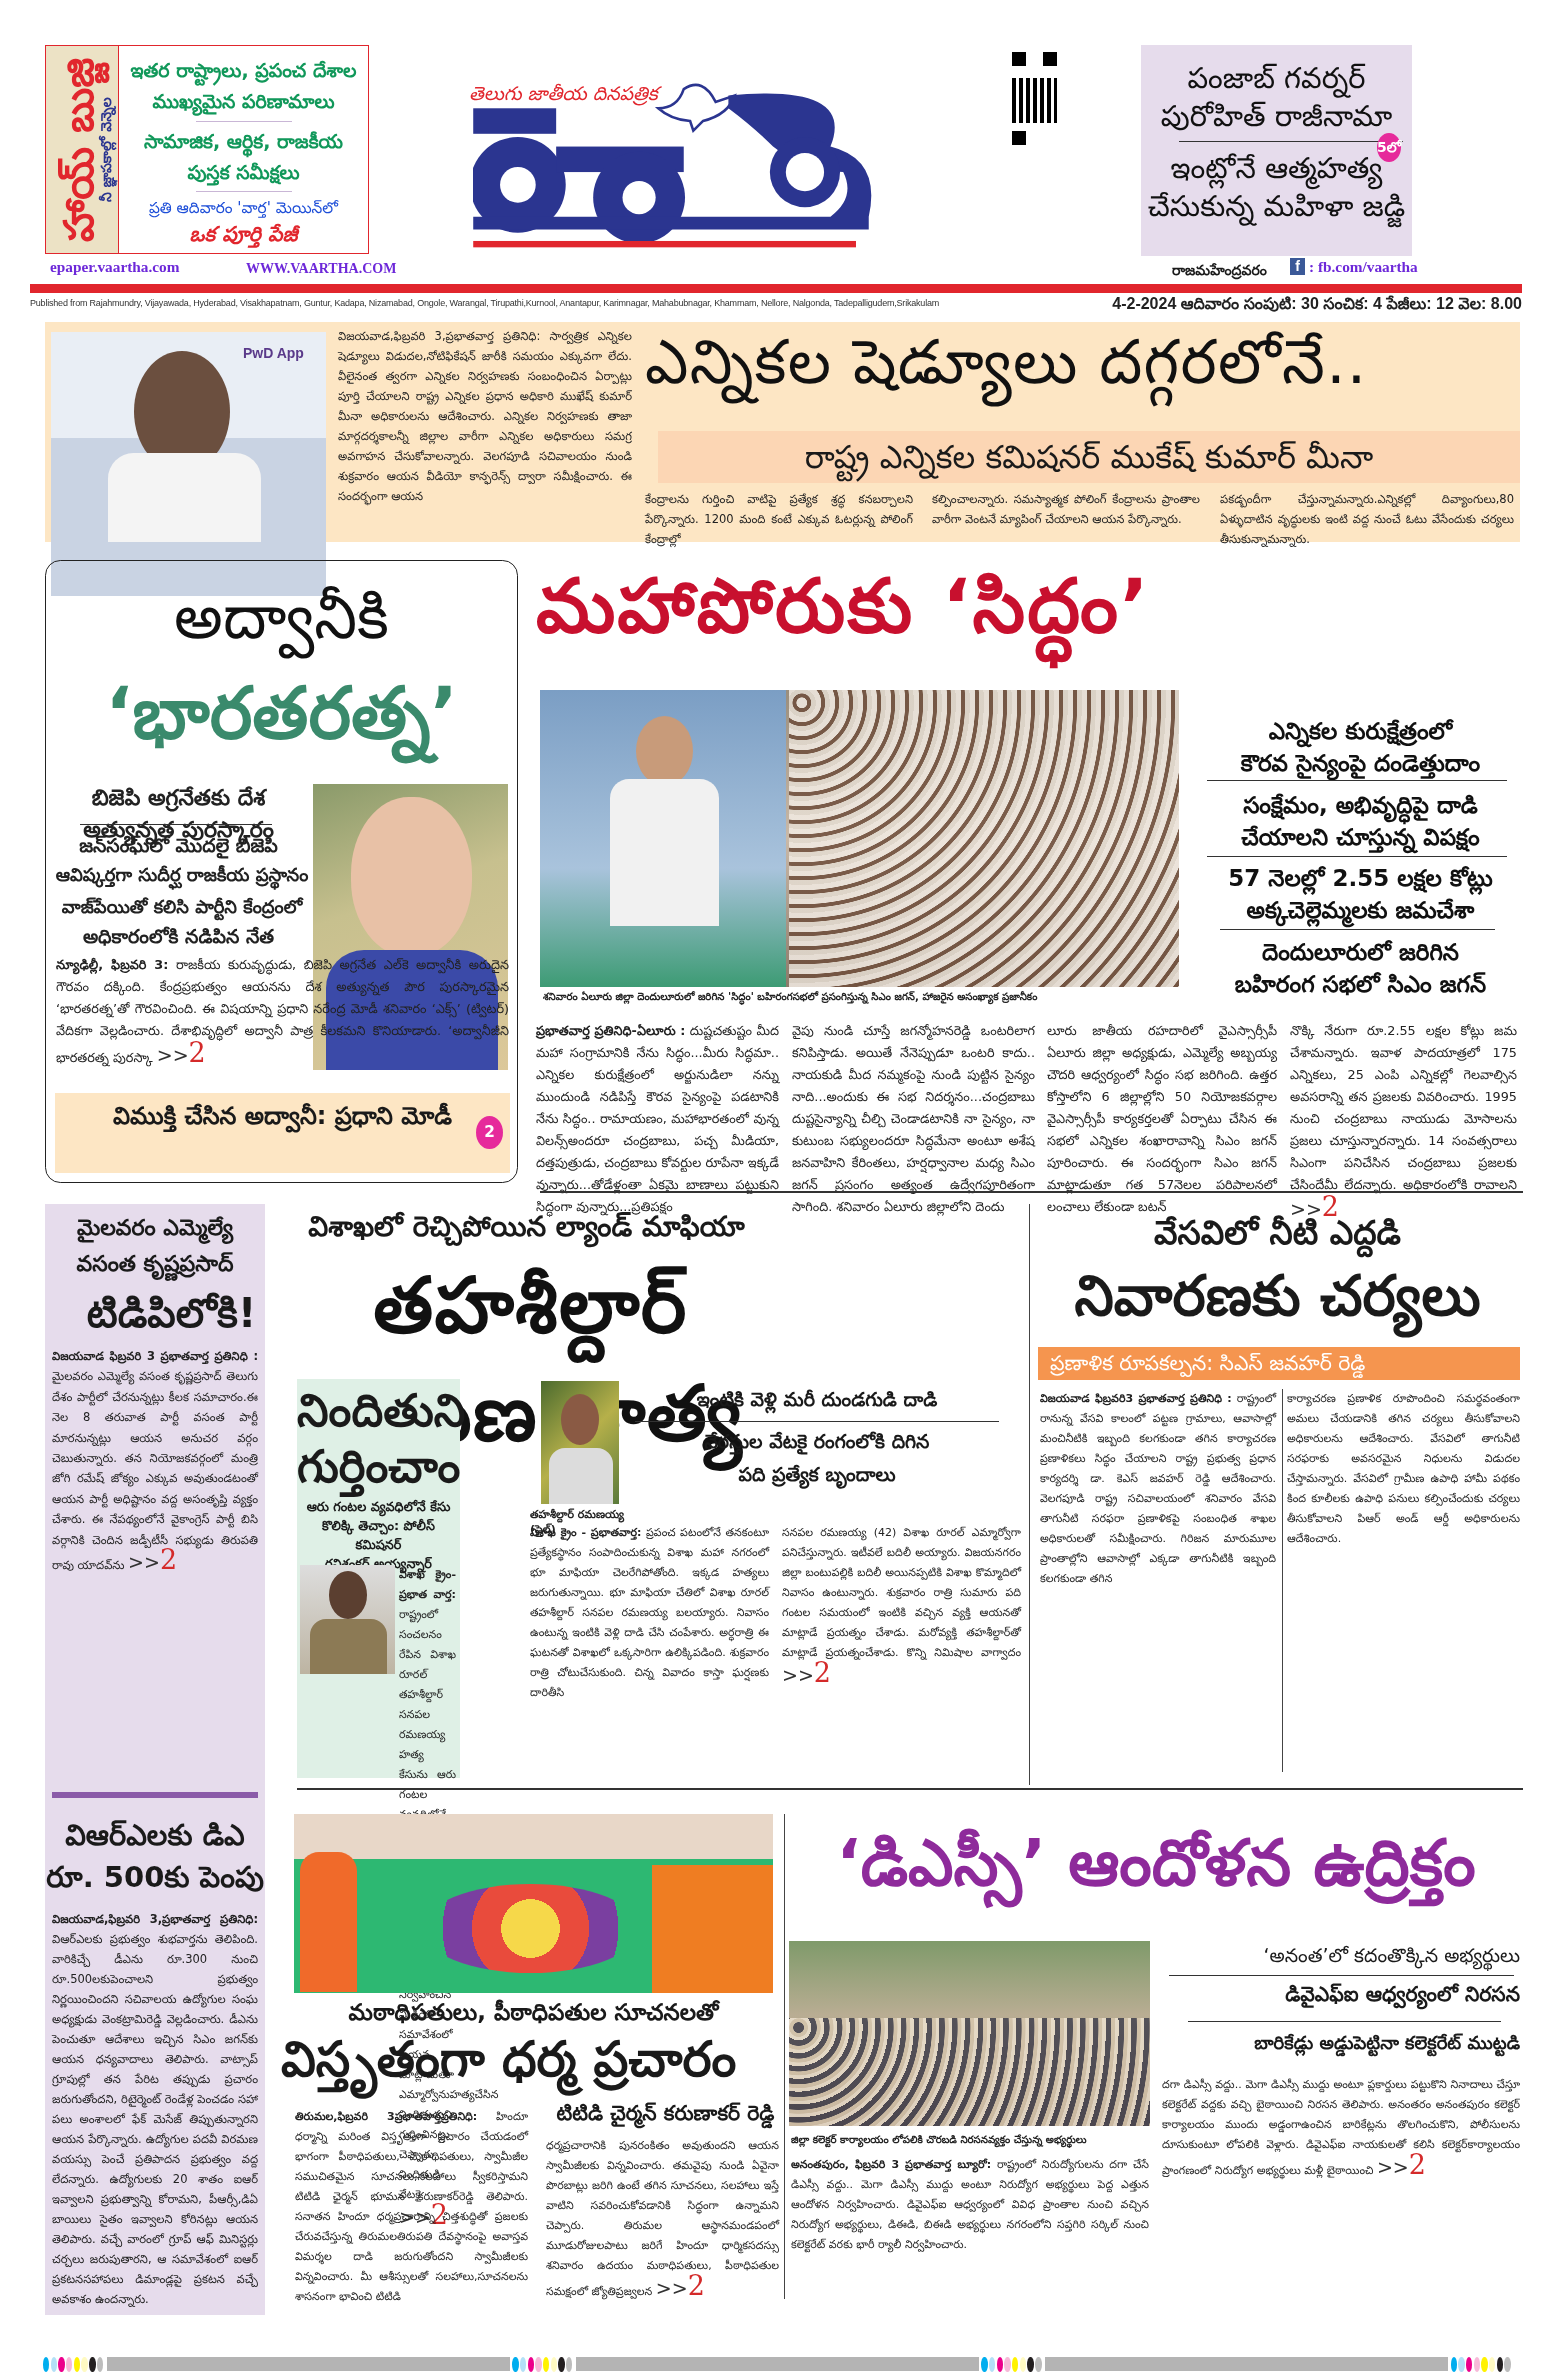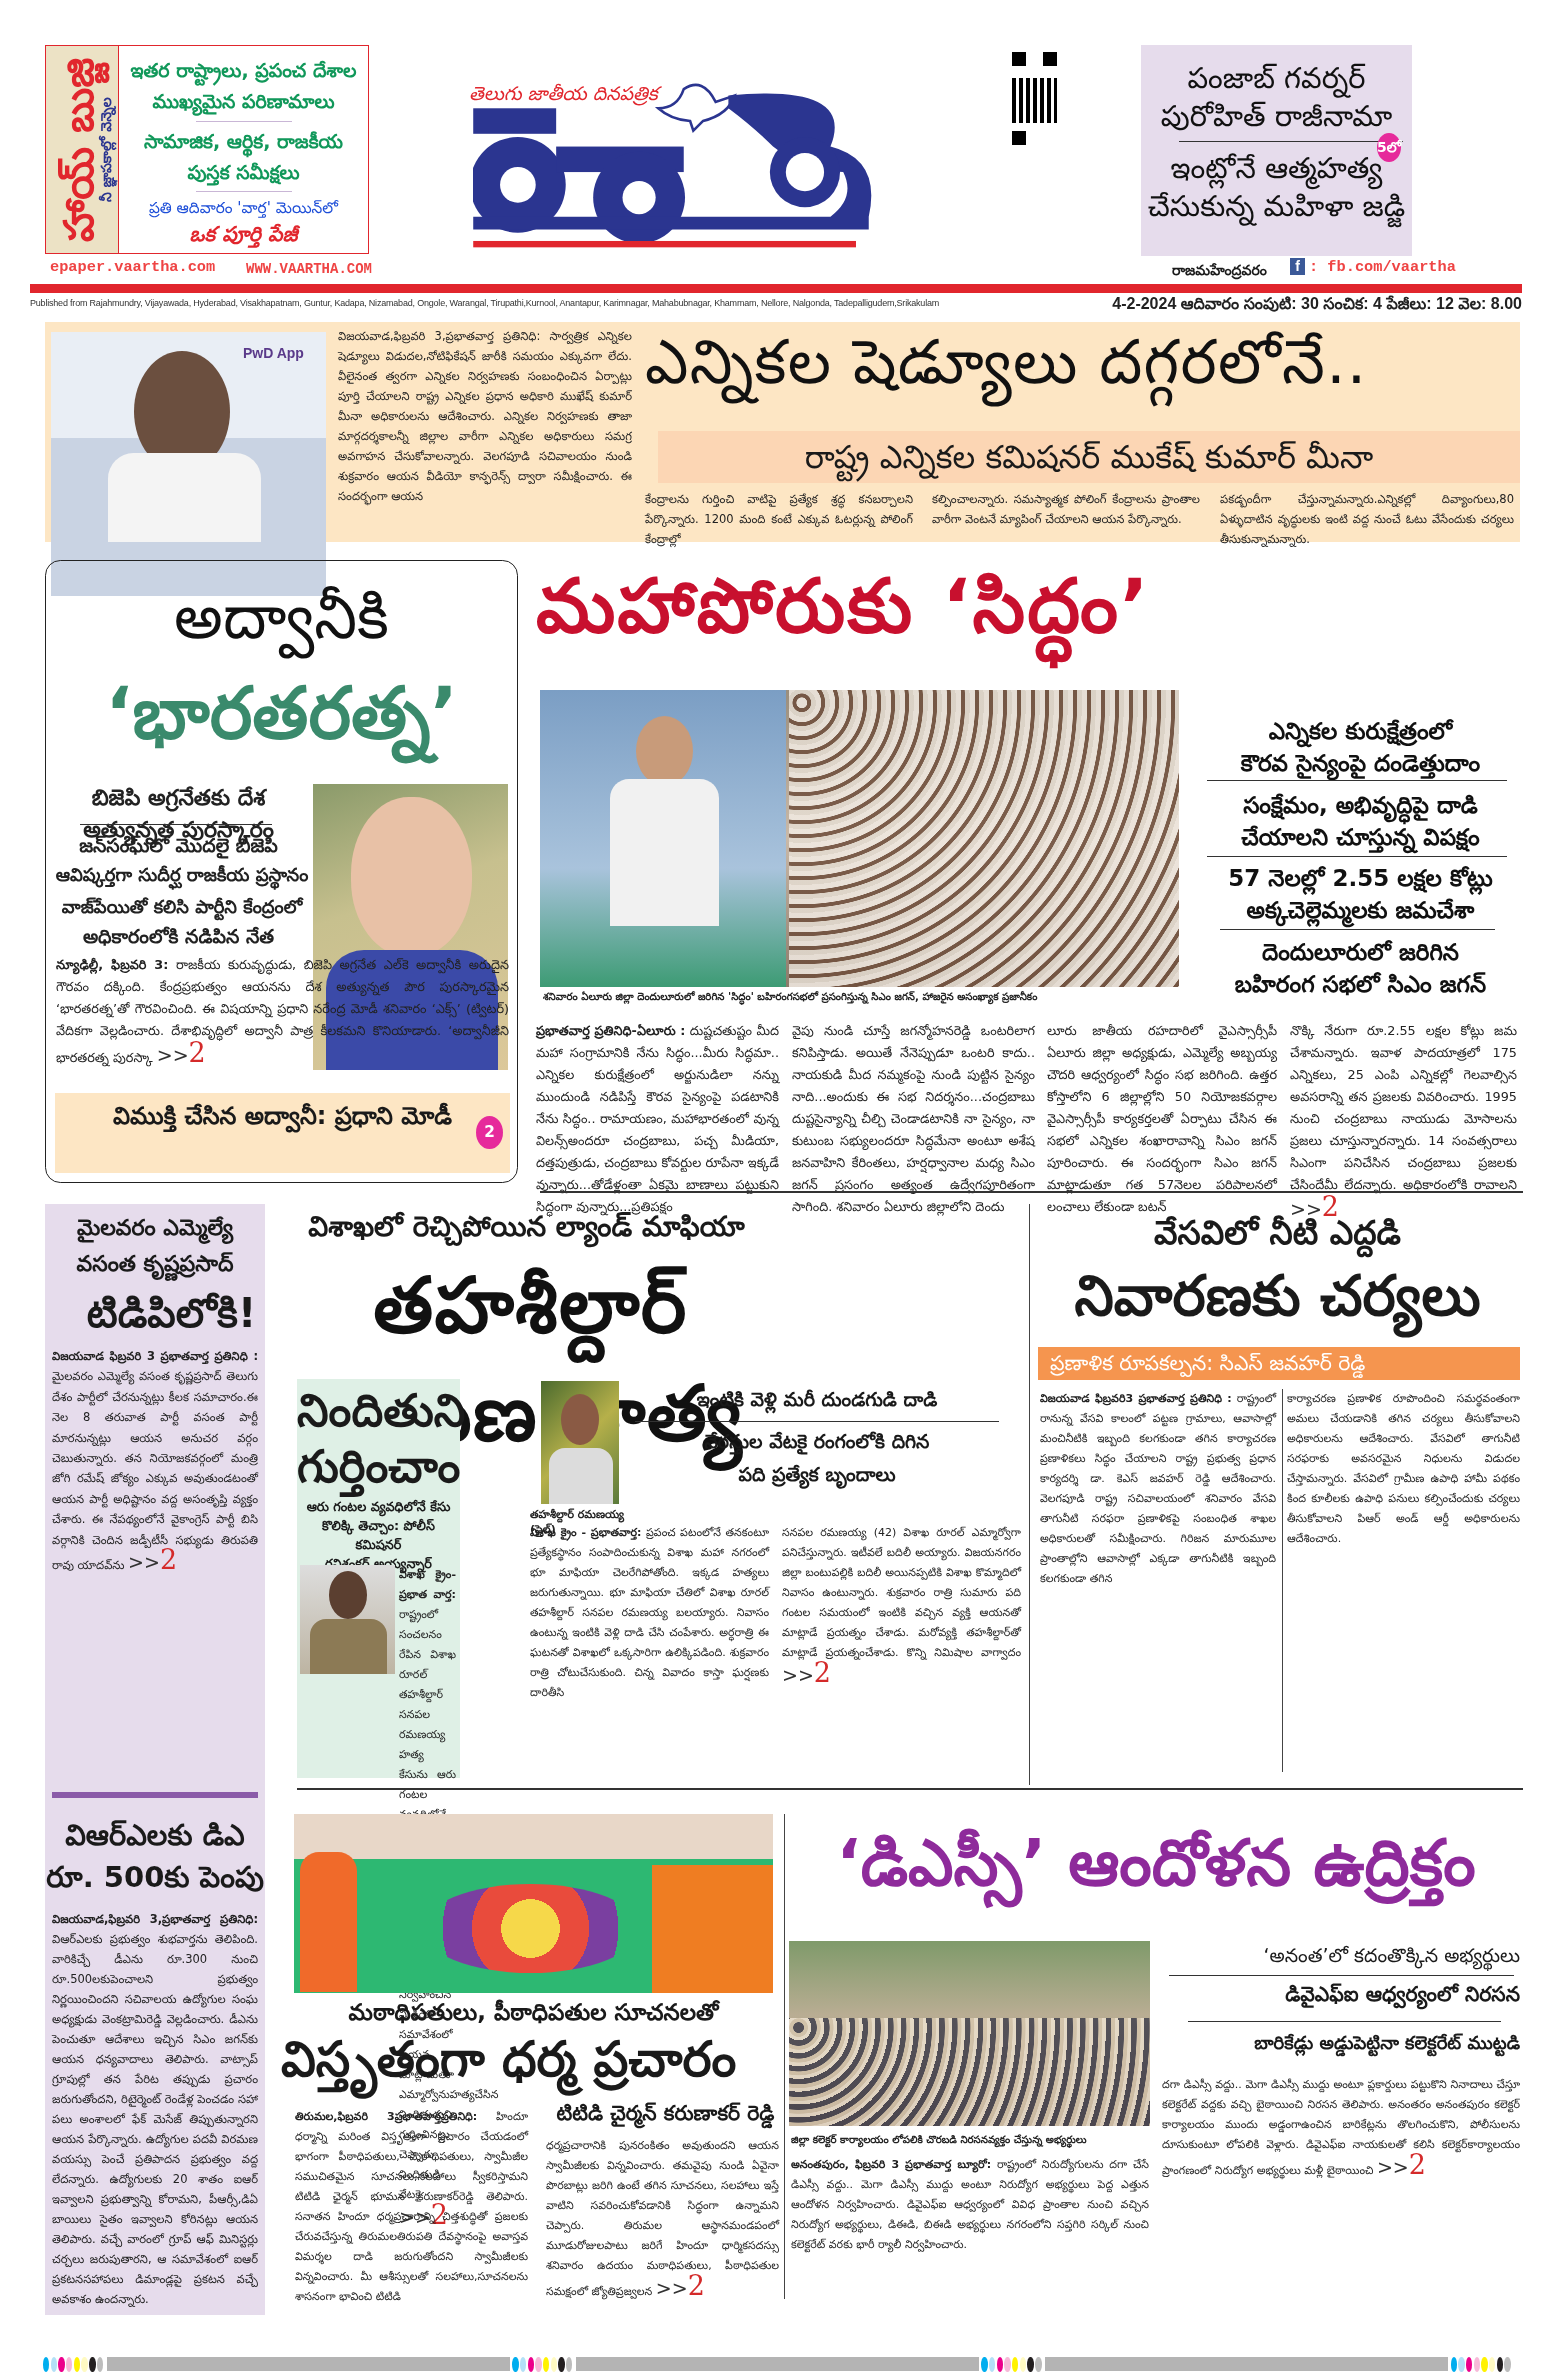--- a/index.html
+++ b/index.html
@@ -12,21 +12,21 @@
 
 #promo{left:45px;top:45px;width:324px;height:209px;border:1.3px solid #e1262d;display:flex}
 #promo-side{width:73px;background:#ece2c5;position:relative;border-right:1.3px solid #e1262d;overflow:hidden}
 #promo-side .vert{position:absolute;left:5.1px;top:6.4px;writing-mode:vertical-rl;transform:rotate(180deg);font-size:41px;font-weight:bold;color:#e1262d;height:195px;text-align:center}
 #promo-side .vert2{position:absolute;left:50px;top:6.4px;writing-mode:vertical-rl;transform:rotate(180deg);font-size:14px;font-weight:bold;color:#2b3590;height:195px;text-align:center}
 #promo-main{flex:1;padding:9px 6.4px;text-align:center}
 #promo-main .g{color:#11985a;font-weight:bold;font-size:19px;line-height:31px}
 #promo-main hr{border:0;border-top:1.9px solid #c9b6d6;width:96px;margin:3.8px auto}
 #promo-main .b{color:#1d4ed8;font-size:15.3px;line-height:25.5px}
 #promo-main .r{color:#e1262d;font-weight:bold;font-style:italic;font-size:20.4px;line-height:25.5px}
-.link-red{color:#ef4444;font-weight:bold;font-family:Liberation Mono, monospace}
+.link-red{color:#6d28d9;font-weight:bold;font-family:Liberation Serif, serif}
 #logo-word{left:473px;top:70px;width:447px;height:185px}
 #tagline{left:469px;top:82px;color:#e1262d;font-size:19px;font-style:italic}
 #qr{left:1012px;top:52px;width:45px;height:93px;background:
 linear-gradient(#000,#000) 0 0/14px 14px no-repeat,
 linear-gradient(#000,#000) 31px 0/14px 14px no-repeat,
 linear-gradient(#000,#000) 0 79px/14px 14px no-repeat,
 repeating-linear-gradient(90deg,#000 0 3.8px,#fff 3.8px 7px) 0 25.5px/45px 45px no-repeat}
 #teaser{left:1141px;top:45px;width:271px;height:211px;background:#e6dcec;text-align:center;padding-top:14px}
 #teaser .h{font-size:29px;line-height:38px;color:#111}
 #teaser hr{border:0;border-top:1.9px solid #333;width:224px;margin:6.4px auto 6.4px 38px}

